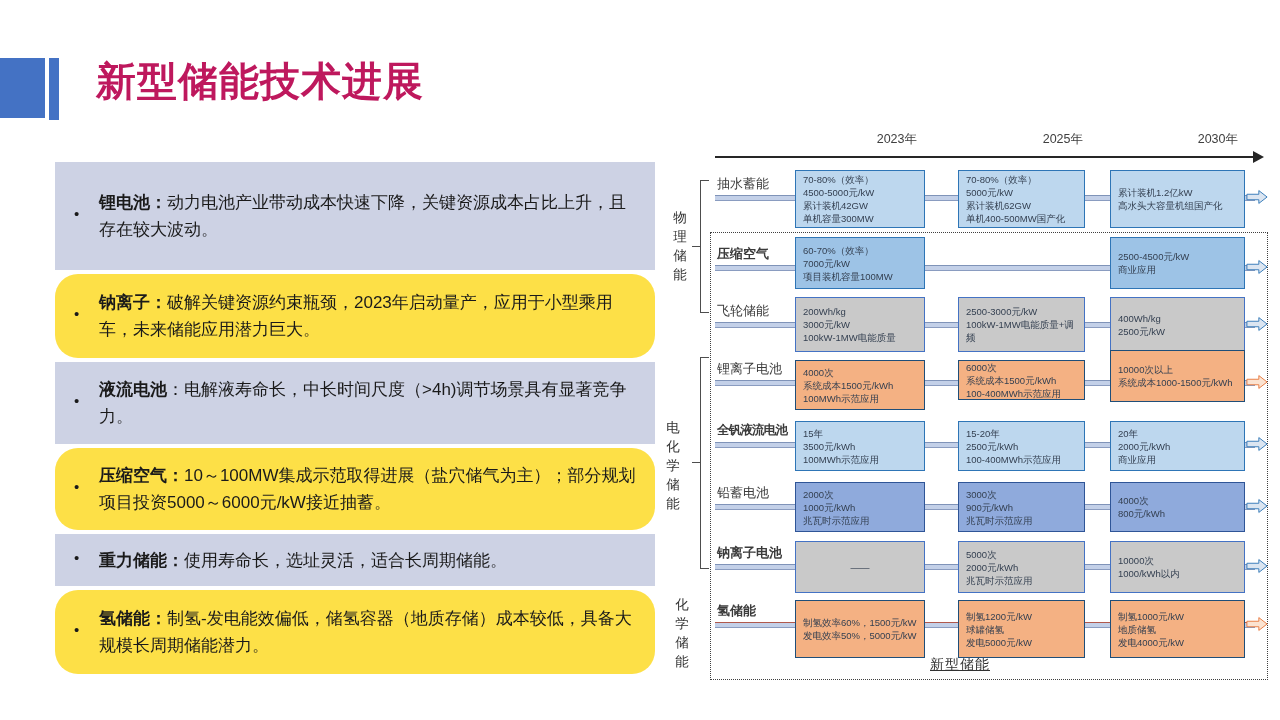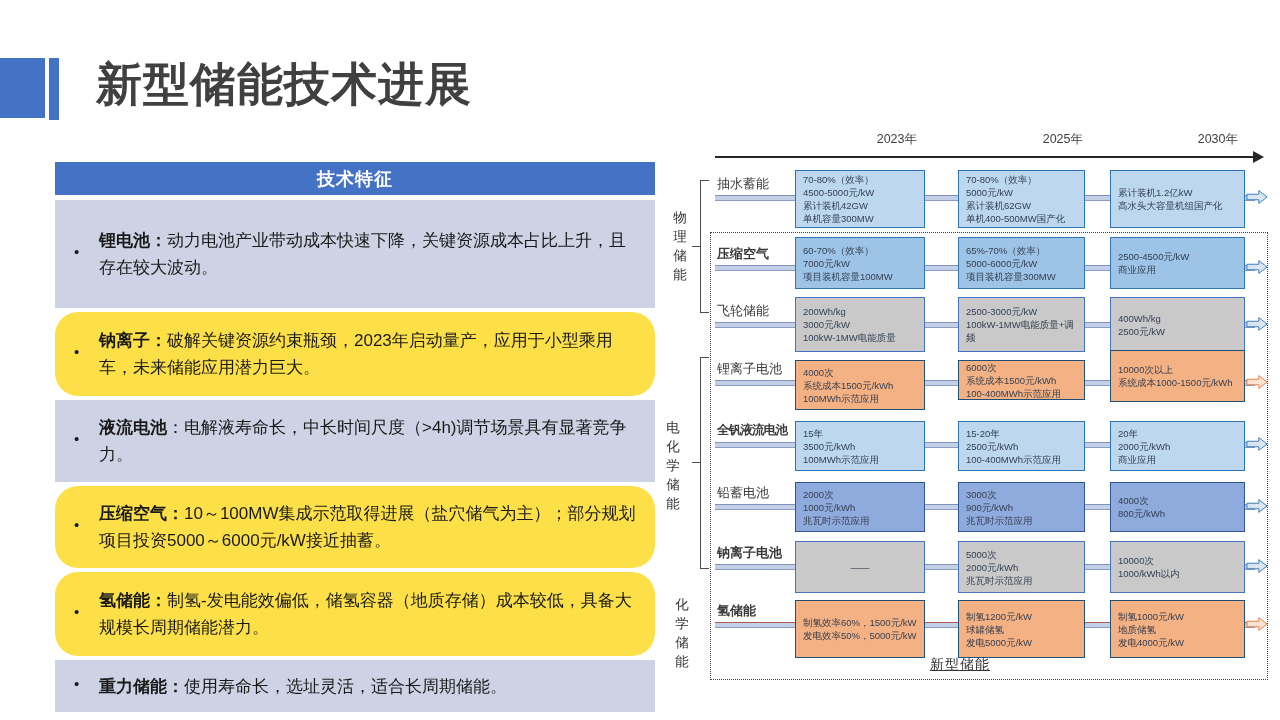--- a/index.html
+++ b/index.html
@@ -3,21 +3,21 @@
 <meta charset="utf-8">
 <style>
   html,body{margin:0;padding:0;}
   body{
     width:1280px;height:720px;position:relative;background:#ffffff;overflow:hidden;
     font-family:"Liberation Sans","DejaVu Sans",sans-serif;
   }
   
   .deco-square{position:absolute;left:0;top:58px;width:45px;height:60px;background:#4472c4;}
   .deco-bar{position:absolute;left:49px;top:58px;width:10px;height:62px;background:#4472c4;}
-  .page-title{position:absolute;left:96px;top:54px;font-size:46px;font-weight:bold;color:#404040;letter-spacing:1px;}
+  .page-title{position:absolute;left:96px;top:54px;font-size:40px;font-weight:bold;color:#be185d;letter-spacing:1px;}
 
   
   .left-panel{position:absolute;left:55px;top:162px;width:600px;}
   .panel-header{height:33px;background:#4472c4;color:#ffffff;font-size:18px;font-weight:bold;
     display:flex;align-items:center;justify-content:center;margin-bottom:5px;letter-spacing:1px;}
   .bullet-row{position:relative;margin-bottom:4px;display:flex;align-items:center;
     padding:0 14px 0 44px;box-sizing:border-box;font-size:17px;line-height:27px;color:#1a1a1a;}
   .bullet-row::before{content:"\2022";position:absolute;left:19px;top:50%;transform:translateY(-58%);
     font-size:15px;color:#1a1a1a;}
   .bullet-row.dark{background:#cdd2e4;}
@@ -65,39 +65,38 @@
   .ar-orange{fill:#fbe3d1;stroke:#e8763b;}
 </style>
 </head>
 <body>
 
 <div class="deco-square"></div>
 <div class="deco-bar"></div>
 <div class="page-title">新型储能技术进展</div>
 
 <div class="left-panel">
-  <div class="panel-header">技术特征</div>
 
   <div class="bullet-row dark" style="height:108px">
     <div><span class="bullet-term">锂电池：</span><span>动力电池产业带动成本快速下降，关键资源成本占比上升，且存在较大波动。</span></div>
   </div>
   <div class="bullet-row light" style="height:84px">
     <div><span class="bullet-term">钠离子：</span><span>破解关键资源约束瓶颈，2023年启动量产，应用于小型乘用车，未来储能应用潜力巨大。</span></div>
   </div>
   <div class="bullet-row dark" style="height:82px">
     <div><span class="bullet-term">液流电池</span><span>：电解液寿命长，中长时间尺度（&gt;4h)调节场景具有显著竞争力。</span></div>
   </div>
   <div class="bullet-row light" style="height:82px">
     <div><span class="bullet-term">压缩空气：</span><span>10～100MW集成示范取得进展（盐穴储气为主）；部分规划项目投资5000～6000元/kW接近抽蓄。</span></div>
   </div>
+  <div class="bullet-row dark" style="height:52px">
+    <div><span class="bullet-term">重力储能：</span><span>使用寿命长，选址灵活，适合长周期储能。</span></div>
+  </div>
   <div class="bullet-row light" style="height:84px">
     <div><span class="bullet-term">氢储能：</span><span>制氢-发电能效偏低，储氢容器（地质存储）成本较低，具备大规模长周期储能潜力。</span></div>
-  </div>
-  <div class="bullet-row dark" style="height:52px">
-    <div><span class="bullet-term">重力储能：</span><span>使用寿命长，选址灵活，适合长周期储能。</span></div>
   </div>
 </div>
 
 <div class="chart">
 
   <div class="year-label" style="left:137px">2023年</div>
   <div class="year-label" style="left:303px">2025年</div>
   <div class="year-label" style="left:458px">2030年</div>
   <div class="tl-line"></div>
   <div class="tl-head"></div>
@@ -125,23 +124,20 @@
 高水头大容量机组国产化</div>
   <svg class="arrow" style="top:64px" viewBox="0 0 24 16">
       <path class="ar-blue" d="M1 5 H14 V1 L23 8 L14 15 V11 H1 Z"></path>
     </svg>
 
   <div class="rowlabel bold" style="top:120px">压缩空气</div>
   <div class="beam" style="top:140px"></div>
   <div class="cell c-medblue col1" style="top:112px;height:52px">60-70%（效率）
 7000元/kW
 项目装机容量100MW</div>
-  <div class="cell c-medblue col2" style="top:112px;height:52px">65%-70%（效率）
-5000-6000元/kW
-项目装机容量300MW</div>
   <div class="cell c-medblue col3" style="top:112px;height:52px">2500-4500元/kW
 商业应用</div>
   <svg class="arrow" style="top:134px" viewBox="0 0 24 16">
       <path class="ar-blue" d="M1 5 H14 V1 L23 8 L14 15 V11 H1 Z"></path>
     </svg>
 
   <div class="rowlabel" style="top:177px">飞轮储能</div>
   <div class="beam" style="top:197px"></div>
   <div class="cell c-gray col1" style="top:172px;height:55px">200Wh/kg
 3000元/kW

